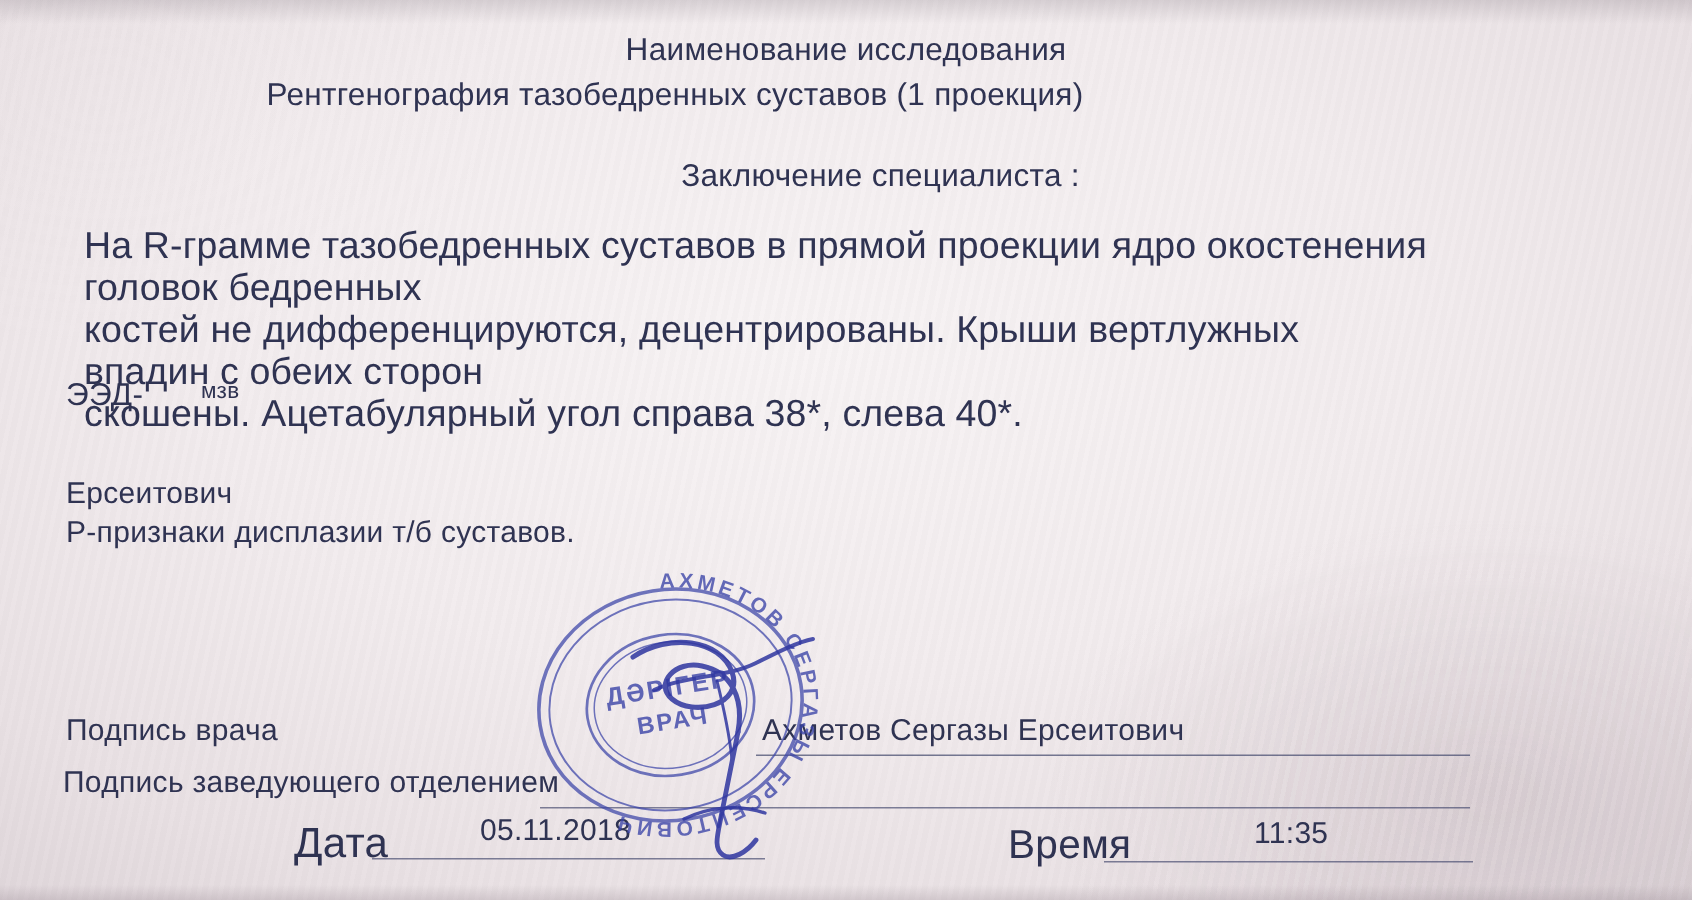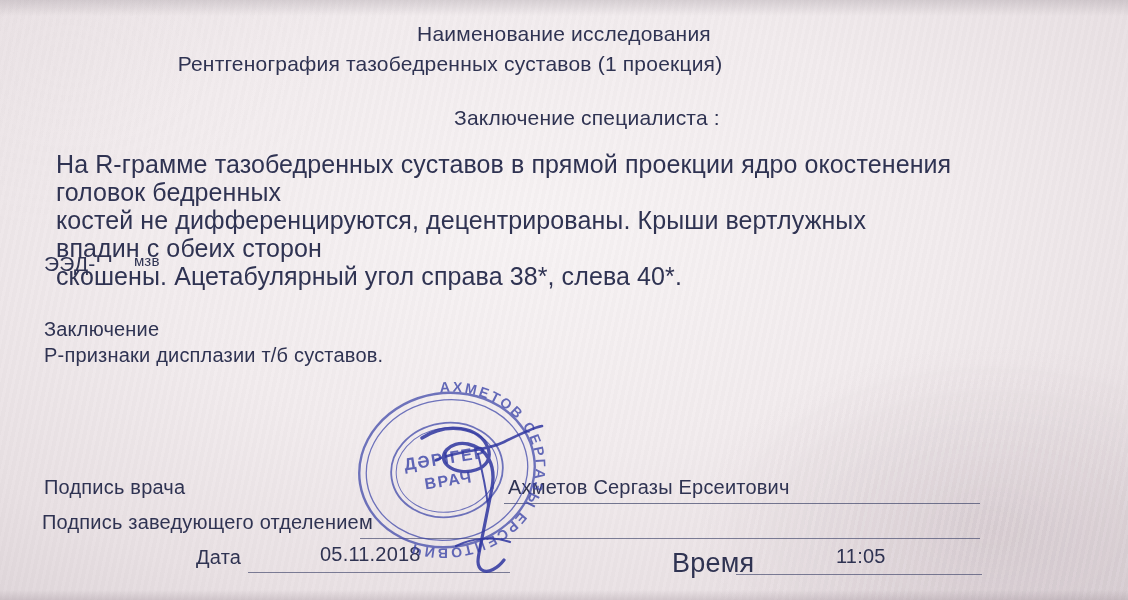--- a/index.html
+++ b/index.html
@@ -128,21 +128,21 @@
   }
   #head-record-rule {
     position: absolute;
     top: 538px; left: 360px; width: 620px;
     border-bottom: 1.5px solid #4a4f72;
     opacity: .7;
   }
 
   #date-label {
     top: 546px; left: 196px;
-    font-size: 20px;
+    font-size: 28px;
   }
   #date-value {
     top: 543px; left: 320px;
     font-size: 20px;
   }
   #date-rule {
     position: absolute;
     top: 572px; left: 248px; width: 262px;
     border-bottom: 1.5px solid #4a4f72;
     opacity: .7;
@@ -198,36 +198,36 @@
   <div class="txt" id="study-name-value">Рентгенография тазобедренных суставов (1 проекция)</div>
   <div class="txt" id="specialist-conclusion-label">Заключение специалиста :</div>
 
   <div class="txt" id="findings-text">  На R-грамме тазобедренных суставов в прямой проекции ядро окостенения головок бедренных
 костей не дифференцируются, децентрированы. Крыши вертлужных впадин с обеих сторон
 скошены. Ацетабулярный угол справа 38*, слева 40*.</div>
 
   <div class="txt" id="dose-label">ЭЭД-</div>
   <div class="txt" id="dose-unit">мзв</div>
 
-  <div class="txt" id="conclusion-label">Заключение</div>
+  <div class="txt" id="conclusion-label">Ерсеитович</div>
   <div class="txt" id="doctor-signature-label">Подпись врача</div>
 
   <div class="txt" id="conclusion-value">Р-признаки дисплазии т/б суставов.</div>
   <div class="txt" id="doctor-name">Ахметов Сергазы Ерсеитович</div>
   <div id="doctor-name-rule"></div>
 
   <div class="txt" id="head-record-label">Подпись заведующего отделением</div>
   <div id="head-record-rule"></div>
 
   <div class="txt" id="date-label">Дата</div>
   <div class="txt" id="date-value">05.11.2018</div>
   <div id="date-rule"></div>
 
   <div class="txt" id="time-label">Время</div>
-  <div class="txt" id="time-value">11:05</div>
+  <div class="txt" id="time-value">11:35</div>
   <div id="time-rule"></div>
 
   <div id="official-stamp">
     <svg width="214" height="180" viewBox="0 0 214 180" xmlns="http://www.w3.org/2000/svg">
       <defs>
         <path id="stamp-outer-path" d="M 18,92 A 89,78 0 1 1 196,92 A 89,78 0 1 1 18,92"></path>
         <path id="stamp-inner-path" d="M 44,92 A 63,55 0 0 1 170,92"></path>
       </defs>
       <g transform="rotate(-9 107 92)" opacity="0.72" fill="none" stroke="#3b44a8">
         <ellipse cx="107" cy="92" rx="88" ry="77" stroke-width="2.4"></ellipse>

